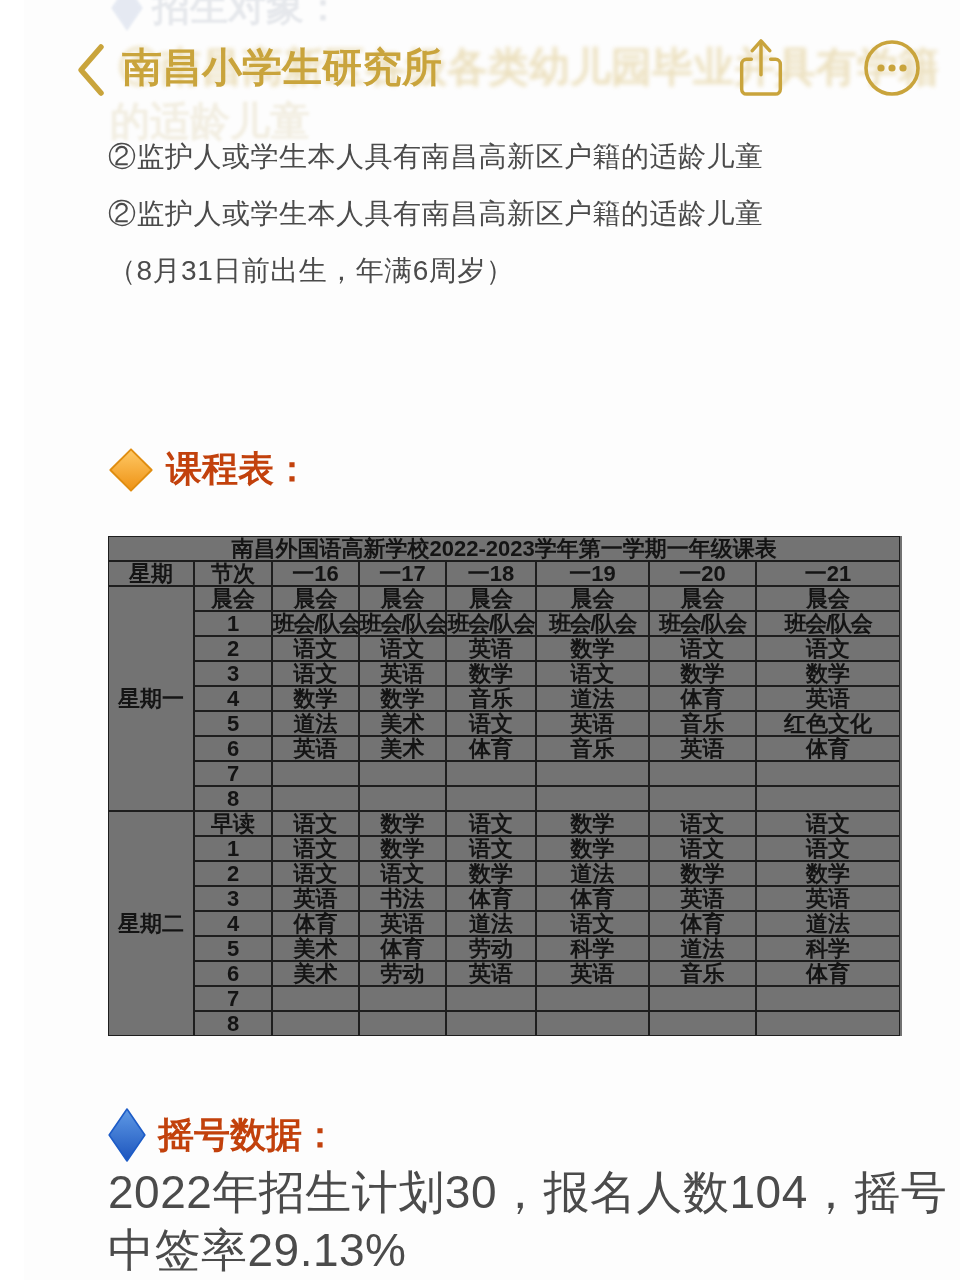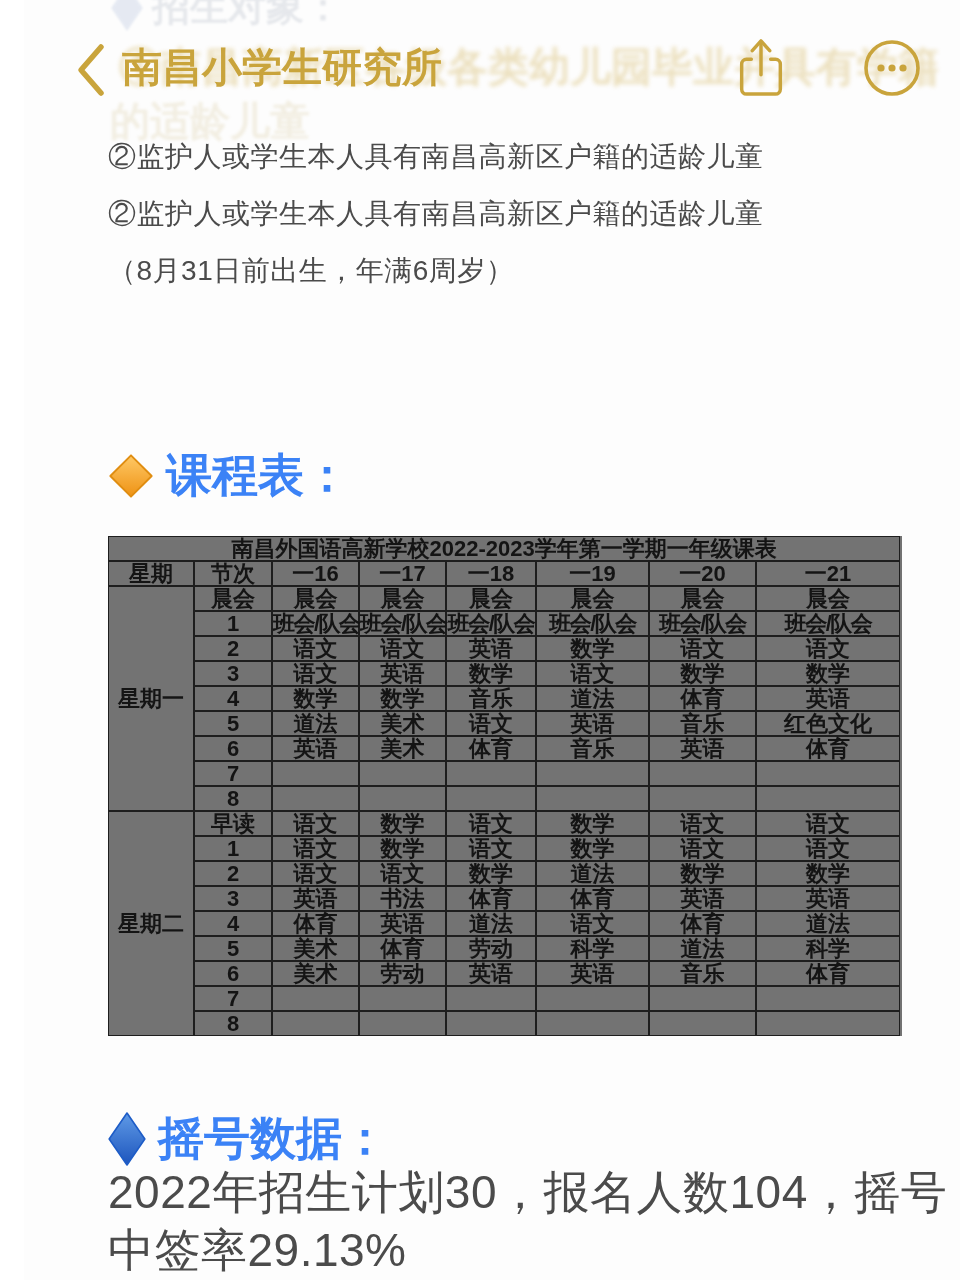--- a/index.html
+++ b/index.html
@@ -22,21 +22,21 @@
   .share{position:absolute;left:708px;top:6px;width:58px;height:64px;cursor:pointer;}
   .more{position:absolute;left:838px;top:8px;width:60px;height:60px;cursor:pointer;}
 
   
   .para1{position:absolute;top:128px;left:84px;width:782px;font-size:28px;line-height:57px;
          color:#4b4b4b;letter-spacing:.5px;}
   .para1 div{word-break:break-all;}
   .h-block{position:absolute;display:flex;align-items:center;gap:12px;}
   .h1{top:445px;left:84px;}
   .h2{top:1108px;left:84px;}
-  .h-label{font-size:46px;font-weight:700;color:#3b82f6;}
+  .h-label{font-size:36px;font-weight:700;color:#c2410c;}
   .para2{position:absolute;top:1163px;left:84px;width:850px;font-size:46px;line-height:58px;
          color:#4b4b4b;letter-spacing:.5px;word-break:break-all;}
 
   
   .tablewrap{position:absolute;top:536px;left:84px;width:794px;background:#737373;}
   table.sched{border-collapse:separate;border-spacing:0;table-layout:fixed;width:792px;
               font-family:"Liberation Sans", sans-serif;}
   table.sched td{border:1.6px solid #1e1e1e;text-align:center;vertical-align:middle;
                  padding:0;color:#141414;font-weight:700;font-size:22px;height:22px;
                  line-height:23px;white-space:nowrap;overflow:visible;}

